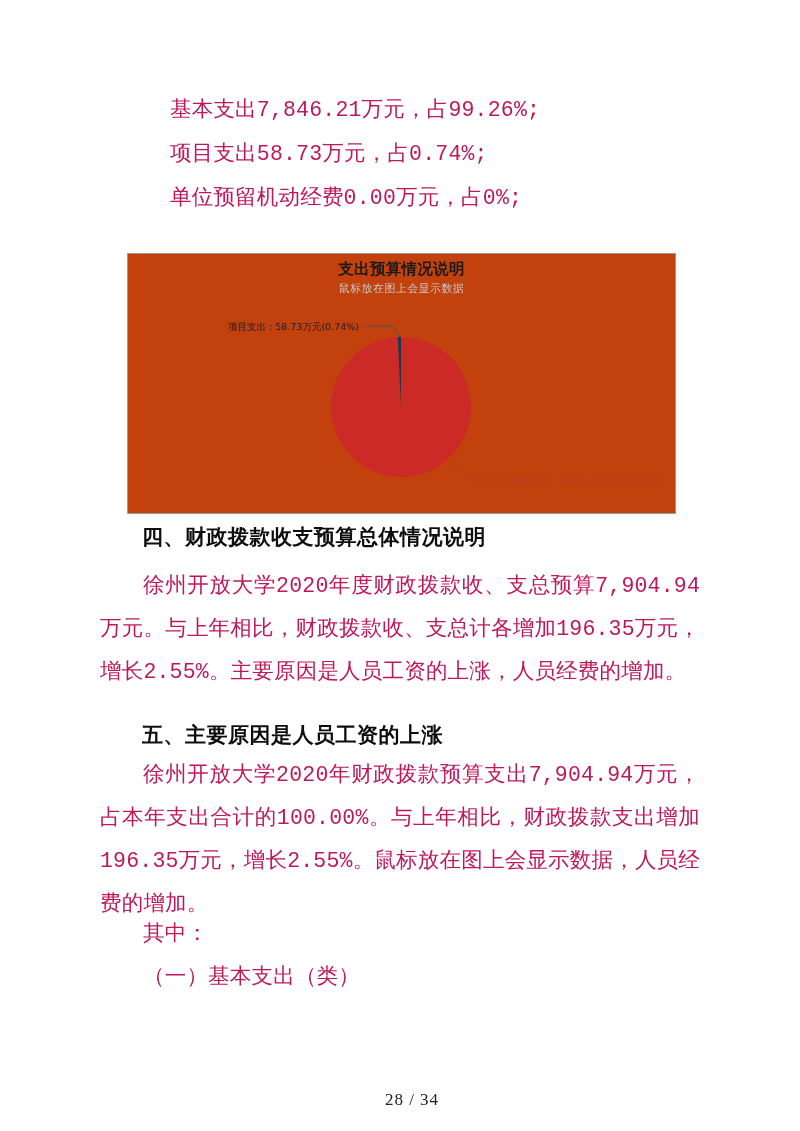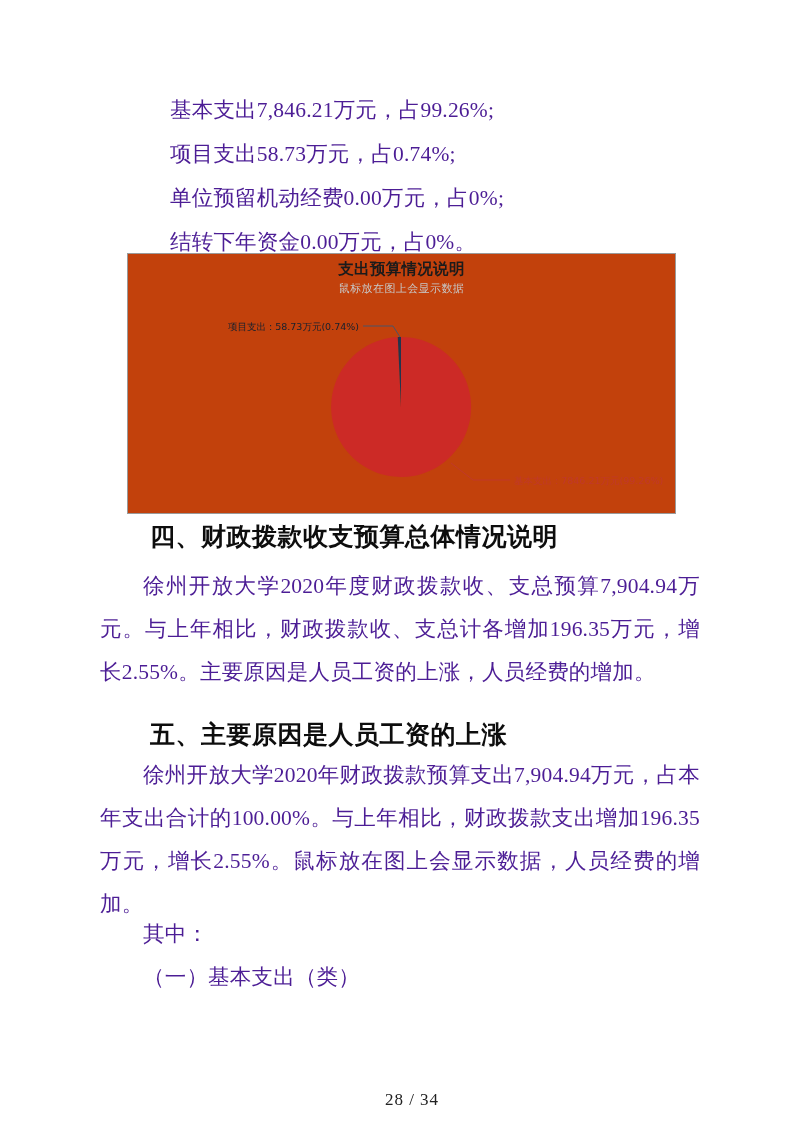--- a/index.html
+++ b/index.html
@@ -12,34 +12,34 @@
   }
   .page {
     position: relative;
     width: 800px;
     height: 1131px;
     background: #ffffff;
     overflow: hidden;
     box-sizing: border-box;
   }
   .para {
-    font-family: Liberation Serif, serif;
+    font-family: Liberation Mono, monospace;
     font-size: 21.5px;
     line-height: 43px;
-    color: #4c1d95;
+    color: #be185d;
     letter-spacing: 0.2px;
     text-align: justify;
     text-justify: inter-character;
     margin: 0;
     white-space: normal;
   }
   .para.indent { text-indent: 2em; }
   .heading {
     font-family: "Liberation Sans", "DejaVu Sans", sans-serif;
-    font-size: 25px;
+    font-size: 21px;
     font-weight: bold;
     line-height: 43px;
     color: #0d0d0d;
     margin: 0;
     text-indent: 2em;
     letter-spacing: 0.5px;
   }
 
   
   .bullets {
@@ -123,21 +123,20 @@
 </style>
 </head>
 <body>
 
 <div class="page">
 
   <div class="bullets">
     <p class="para">基本支出7,846.21万元，占99.26%;</p>
     <p class="para">项目支出58.73万元，占0.74%;</p>
     <p class="para">单位预留机动经费0.00万元，占0%;</p>
-    <p class="para">结转下年资金0.00万元，占0%。</p>
   </div>
 
   <div class="chart-box">
     <div class="chart-title">支出预算情况说明</div>
     <div class="chart-subtitle">鼠标放在图上会显示数据</div>
 
     <svg class="chart-svg" width="547" height="259" viewBox="0 0 547 259">
 
       <path d="M 273 83 A 70 70 0 1 1 269.76 83.08 L 273 153 Z" fill="#cc2a26"></path>
 

